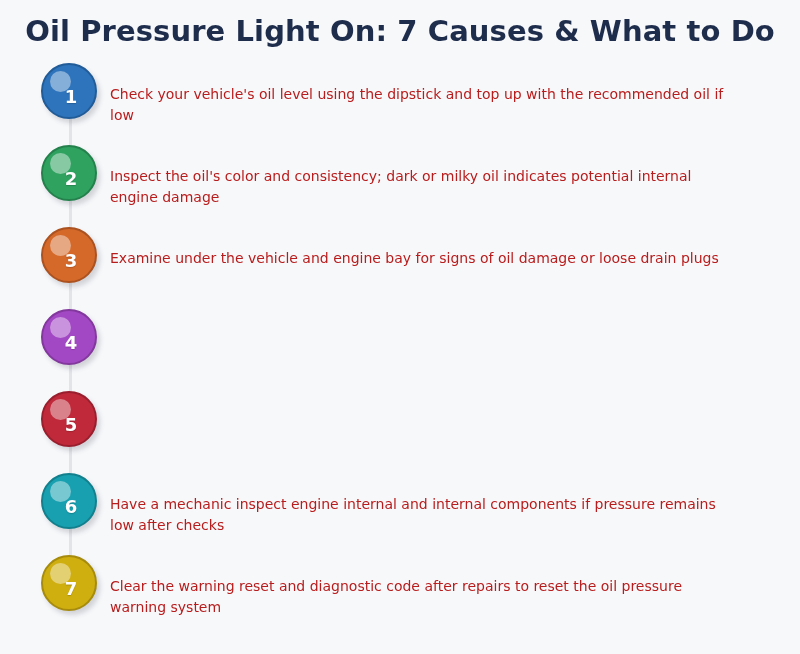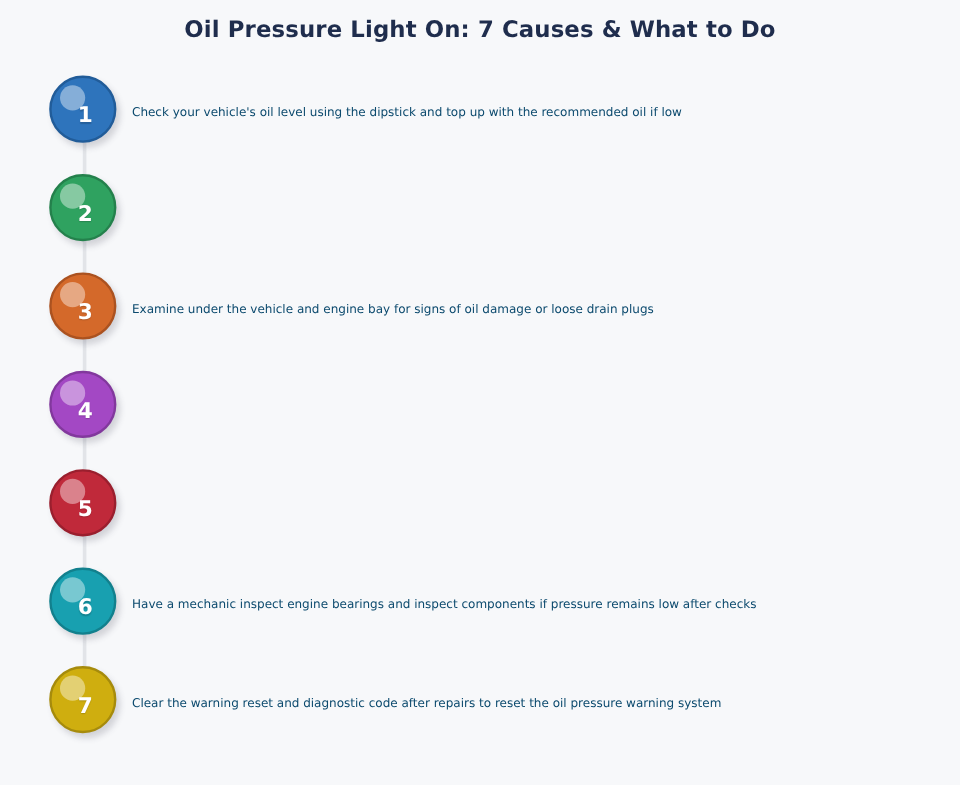--- a/index.html
+++ b/index.html
@@ -21,21 +21,21 @@
     height: 654px;
     box-sizing: border-box;
   }
 
   .title {
     position: absolute;
     top: 14px;
     left: 0;
     width: 800px;
     text-align: center;
-    font-size: 19px;
+    font-size: 29px;
     font-weight: bold;
     color: #1f2d4d;
     letter-spacing: 0.1px;
     font-family: "DejaVu Sans", sans-serif;
   }
 
   
   .spine {
     position: absolute;
     left: 69px;
@@ -101,23 +101,23 @@
     font-family: "DejaVu Sans", sans-serif;
     line-height: 1;
     margin-top: 12px;
     margin-left: 4px;
     text-shadow: 0 1px 1px rgba(0,0,0,0.18);
   }
 
   .step-text {
     flex: 1 1 auto;
     padding-right: 72px;
-    font-size: 10px;
+    font-size: 14px;
     line-height: 21px;
-    color: #0c4a6e;
+    color: #b91c1c;
     padding-top: 21px;
     font-family: "DejaVu Sans", sans-serif;
   }
 </style>
 </head>
 <body>
 
 <div class="infographic">
 
   <div class="title">Oil Pressure Light On: 7 Causes &amp; What to Do</div>
@@ -134,20 +134,21 @@
         </div>
         <div class="step-text">Check your vehicle's oil level using the dipstick and top up with the recommended oil if low</div>
       </div>
       <div class="step">
         <div class="marker-wrap">
           <div class="marker" style="background: rgb(47, 162, 96); border: 2px solid rgb(36, 129, 76);">
             <span class="highlight"></span>
             <span class="num">2</span>
           </div>
         </div>
+        <div class="step-text">Inspect the oil's color and consistency; dark or milky oil indicates potential internal engine damage</div>
       </div>
       <div class="step">
         <div class="marker-wrap">
           <div class="marker" style="background: rgb(212, 105, 42); border: 2px solid rgb(171, 82, 32);">
             <span class="highlight"></span>
             <span class="num">3</span>
           </div>
         </div>
         <div class="step-text">Examine under the vehicle and engine bay for signs of oil damage or loose drain plugs</div>
       </div>
@@ -167,21 +168,21 @@
           </div>
         </div>
       </div>
       <div class="step">
         <div class="marker-wrap">
           <div class="marker" style="background: rgb(24, 160, 176); border: 2px solid rgb(18, 128, 141);">
             <span class="highlight"></span>
             <span class="num">6</span>
           </div>
         </div>
-        <div class="step-text">Have a mechanic inspect engine bearings and inspect components if pressure remains low after checks</div>
+        <div class="step-text">Have a mechanic inspect engine internal and internal components if pressure remains low after checks</div>
       </div>
       <div class="step">
         <div class="marker-wrap">
           <div class="marker" style="background: rgb(207, 174, 15); border: 2px solid rgb(166, 139, 12);">
             <span class="highlight"></span>
             <span class="num">7</span>
           </div>
         </div>
         <div class="step-text">Clear the warning reset and diagnostic code after repairs to reset the oil pressure warning system</div>
       </div>

